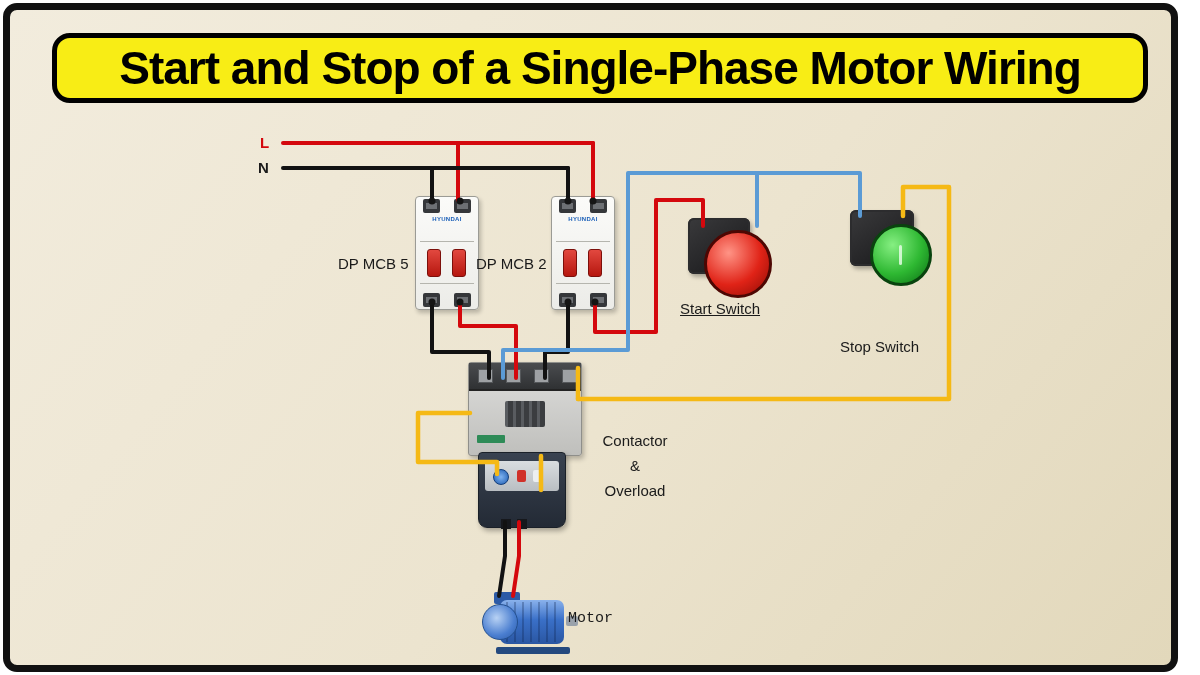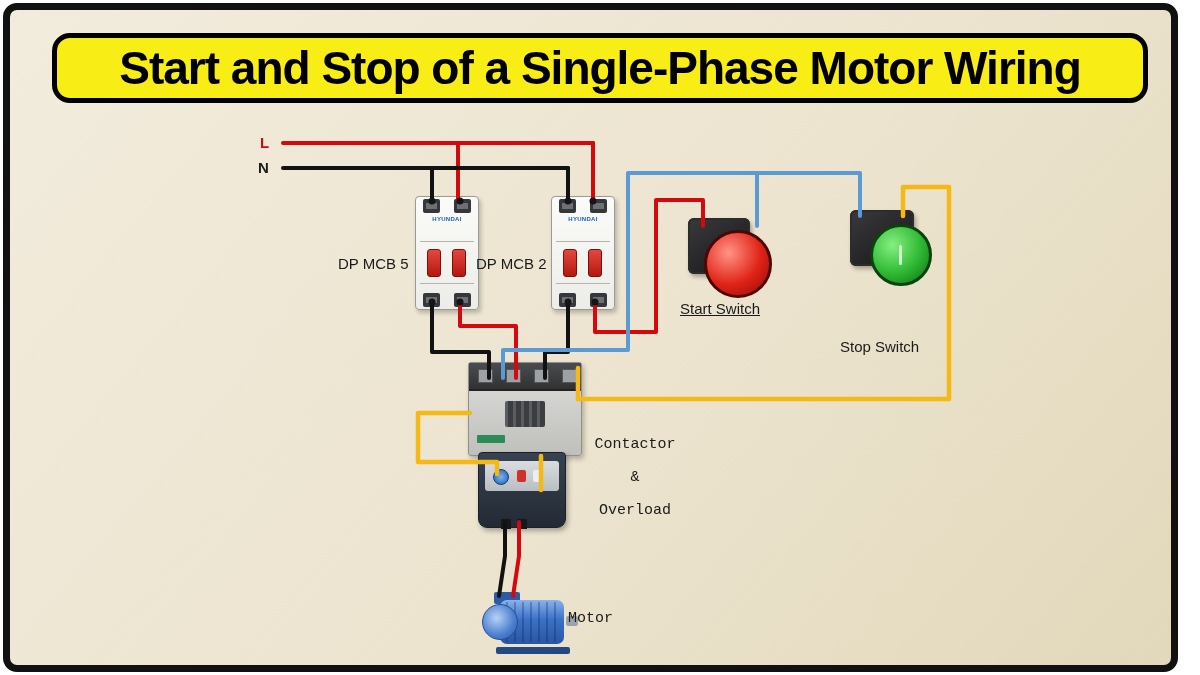--- a/index.html
+++ b/index.html
@@ -8,21 +8,21 @@
   .frame{position:absolute;inset:3px;border:7px solid var(--frame_border);border-radius:14px;
          background:linear-gradient(130deg,#f2ecdd 0%,var(--canvas_bg) 55%,#e2d8bb 100%);}
   
   .banner{position:absolute;left:52px;top:33px;width:1096px;height:70px;background:var(--banner_bg);
           border:5px solid #000;border-radius:18px;box-sizing:border-box;display:flex;align-items:center;justify-content:center;}
   .banner span{font-size:46px;font-weight:bold;letter-spacing:-1px;color:var(--banner_text);white-space:nowrap;}
   
   .lbl{position:absolute;font-size:15px;color:var(--label_text);}
   .lbl.bold{font-weight:bold;}
   .lbl.red{color:var(--l_label);font-weight:bold;}
-  .lbl.center{text-align:center;white-space:pre-line;line-height:33px;font-family:Liberation Mono, monospace;}
+  .lbl.center{text-align:center;white-space:pre-line;line-height:25px;}
   
   .mcb{position:absolute;width:62px;height:112px;background:linear-gradient(180deg,#fbfbf9,#ecece8);
        border:1px solid #9b9b95;border-radius:4px;box-shadow:2px 3px 4px rgba(0,0,0,.22);}
   .term{position:absolute;width:17px;height:14px;background:#35373a;border-radius:2px;}
   .term::after{content:"";position:absolute;left:3px;right:3px;top:4px;bottom:4px;background:#6d7074;}
   .term.tl{top:2px;left:7px}.term.tr{top:2px;right:7px}.term.bl{bottom:2px;left:7px}.term.br{bottom:2px;right:7px}
   .mcb-brand{position:absolute;top:19px;left:0;right:0;text-align:center;font-size:6px;font-weight:bold;color:#1a5fb8;letter-spacing:.3px;}
   .groove{position:absolute;left:4px;right:4px;height:1px;background:#b5b5ae;}
   .g1{top:44px}.g2{top:86px}
   .lever{position:absolute;top:52px;width:12px;height:26px;background:linear-gradient(180deg,#e2483f,#b6170f);

